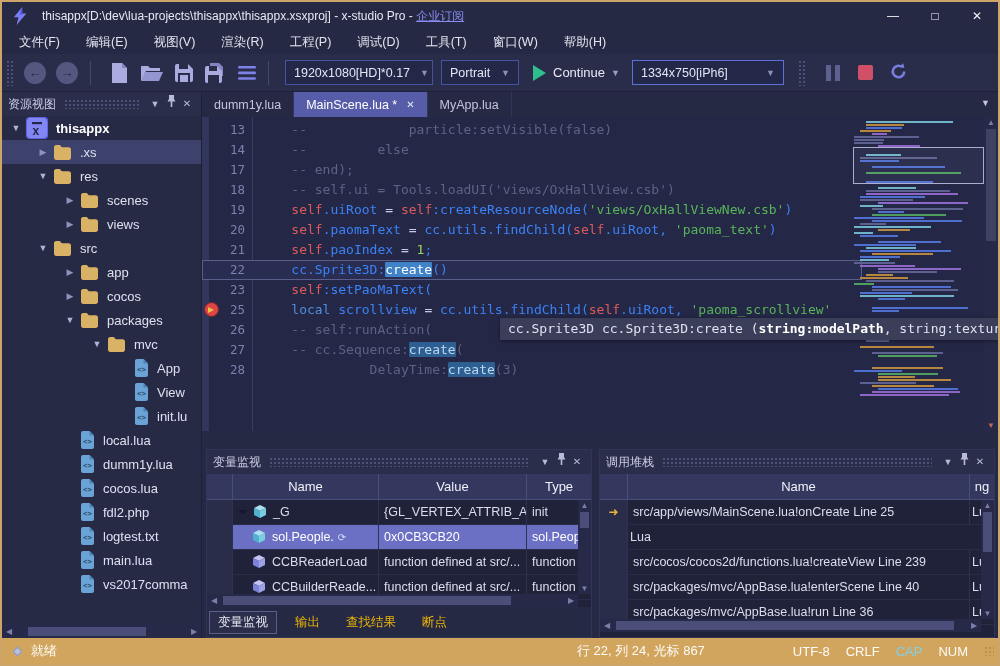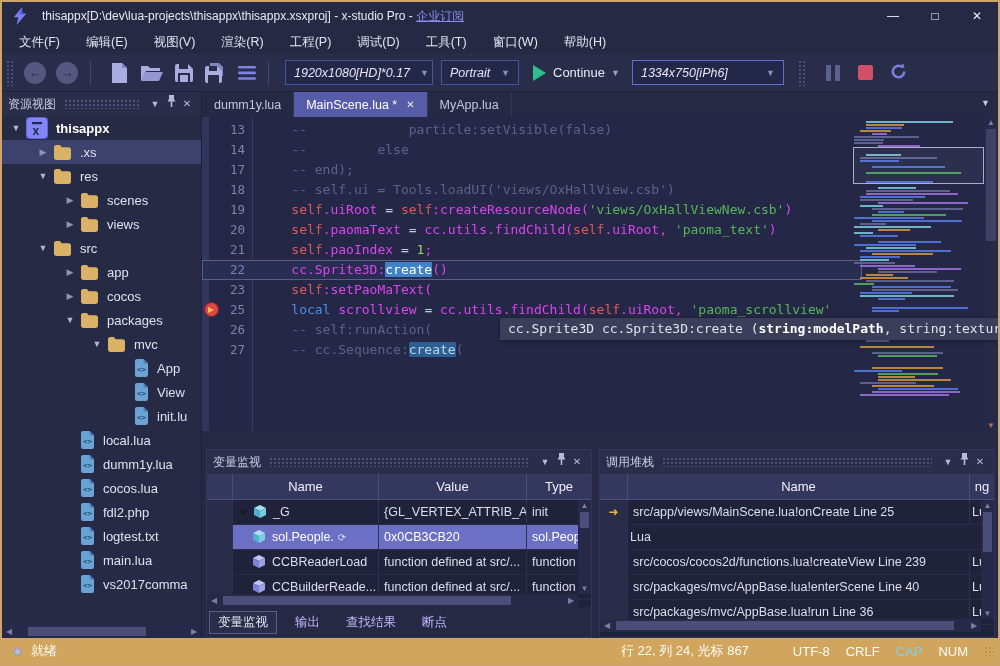--- a/index.html
+++ b/index.html
@@ -19,21 +19,21 @@
   .menu-item{padding:0 13px;line-height:24px;color:#e2e4f0;font-size:12.5px;}
   
   .toolbar{position:absolute;top:52px;left:0;right:0;height:38px;background:#2a2d4a;border-bottom:1px solid #1d2036;display:flex;align-items:center;}
   .dots{background-image:radial-gradient(#4d5078 1px,transparent 1.2px);background-size:4px 4px;}
   .grip-v{width:8px;height:26px;margin-left:4px;}
   .tb-sep{width:1px;height:24px;background:#454868;margin:0 8px;}
   .nav-btn{width:22px;height:22px;border-radius:50%;background:#54577f;color:#282b47;font-weight:bold;
     text-align:center;line-height:22px;font-size:13px;margin-left:10px;}
   .tb-icon{margin-left:12px;display:flex;align-items:center;}
   .combo{height:25px;border:1px solid #42549f;background:#232748;display:flex;align-items:center;
-    padding:0 8px;color:#e4e6f4;font-size:12.5px;margin-left:8px;white-space:nowrap;font-style:italic;}
+    padding:0 8px;color:#e4e6f4;font-size:12.5px;margin-left:8px;white-space:nowrap;}
   .combo .carr{margin-left:10px;color:#8a8eb8;font-size:9px;}
   .combo.focused{border-color:#5d6fd8;}
   .play-tri{width:0;height:0;border-left:13px solid #2fbf8f;border-top:8px solid transparent;border-bottom:8px solid transparent;margin-left:14px;}
   .continue-lbl{margin-left:7px;color:#e8eaf6;font-size:13px;}
   .mini-arr{margin-left:6px;color:#9a9ec6;font-size:9px;}
   .pause-ic{display:flex;gap:4px;margin-left:20px;}
   .pause-ic i{display:block;width:5px;height:16px;background:#5d6190;}
   .stop-ic{width:15px;height:15px;background:#d15068;border-radius:2px;margin-left:18px;}
   .refresh-ic{margin-left:16px;}
   
@@ -61,21 +61,21 @@
   .tab-dd{position:absolute;right:8px;top:6px;color:#c3c6dd;font-size:9px;}
   .code{position:absolute;top:25px;left:0;right:0;height:314px;background:#242746;overflow:hidden;}
   .bp-strip{position:absolute;left:0;top:0;width:7px;bottom:0;background:#33365c;}
   .gutter-sep{position:absolute;left:50px;top:0;bottom:0;width:1px;background:#383b62;}
   .code-lines{position:absolute;left:0;top:3px;right:0;}
   .cline{position:relative;height:20px;line-height:20px;font-family:"DejaVu Sans Mono","Liberation Mono",monospace;font-size:13px;white-space:pre;}
   .cline.current{background:#2a2d52;outline:1px solid #5a5e8a;outline-offset:-1px;width:660px;}
   .lnum{position:absolute;left:7px;width:36px;text-align:right;color:#7d81ad;font-size:12.5px;}
   .ltext{position:absolute;left:58px;}
   .tk-cm{color:#5d6287;} .tk-kw{color:#4e8fe0;} .tk-self{color:#dd5a5a;}
-  .tk-id{color:#d946ef;} .tk-op{color:#c9cce9;} .tk-str{color:#58b558;} .tk-num{color:#9fd35e;}
+  .tk-id{color:#3b82f6;} .tk-op{color:#c9cce9;} .tk-str{color:#58b558;} .tk-num{color:#9fd35e;}
   .tk-sel{background:#3f82c8;color:#fff;border-radius:1px;}
   .tk-occ{background:#2d5f93;color:#bcd8ef;border-radius:1px;}
   .bp-marker{position:absolute;left:3px;top:3px;width:13px;height:13px;border-radius:50%;background:#e04545;box-shadow:0 0 0 1px #7c2830;}
   .bp-marker:after{content:"";position:absolute;left:3px;top:4px;width:0;height:0;border-left:6px solid #e8c54a;border-top:3px solid transparent;border-bottom:3px solid transparent;}
   .tooltip{position:absolute;left:298px;right:0;height:22px;top:201px;background:#3a3e58;z-index:6;
     font-family:"DejaVu Sans Mono","Liberation Mono",monospace;font-size:13px;line-height:22px;color:#dfe2f2;
     white-space:pre;overflow:hidden;padding-left:8px;box-shadow:0 1px 4px rgba(0,0,0,.4);}
   .tooltip b{color:#fff;}
   .minimap{position:absolute;right:16px;top:4px;width:128px;bottom:4px;overflow:hidden;}
   .mm-view{position:absolute;right:14px;top:30px;width:131px;height:37px;border:1px solid #a9aecd;background:rgba(255,255,255,.04);z-index:3;}
@@ -94,21 +94,21 @@
   .trow.selected .td:not(.gutter){background:#6b70c4;color:#fff;}
   .exp-arrow{width:0;height:0;border-top:5px solid #16182e;border-left:5px solid transparent;border-right:5px solid transparent;margin-right:5px;}
   .cube{margin-right:6px;flex:0 0 auto;display:flex;}
   .ref-ic{margin-left:4px;font-size:10px;color:#d8daf0;}
   .cs-arrow{color:#e8b33c;font-size:12px;font-weight:bold;}
   .pv-scroll{position:absolute;right:0;top:50px;width:13px;background:#262947;}
   .pv-thumb{position:absolute;left:2px;right:2px;background:#4a4e78;}
   .pv-arr{position:absolute;left:0;right:0;text-align:center;font-size:8px;color:#7a7ea8;}
   .panel-hscroll{position:absolute;left:0;right:13px;height:13px;background:#262947;display:flex;align-items:center;}
   .watch-tabs{position:absolute;left:0;right:0;bottom:0;height:30px;background:#262943;display:flex;align-items:center;padding-left:2px;}
-  .wtab{padding:2px 8px;margin-right:10px;color:#c4b5fd;font-size:12.5px;white-space:nowrap;}
+  .wtab{padding:2px 8px;margin-right:10px;color:#eab308;font-size:12.5px;white-space:nowrap;}
   .wtab.active{border:1px solid #5a5e8a;background:#2b2e4a;color:#e4e6f2;}
   
   .statusbar{position:absolute;left:0;right:0;bottom:0;height:26px;background:#d2a55f;display:flex;align-items:center;color:#fdfcf8;font-size:13px;}
   .st-diamond{width:7px;height:7px;border:1px solid #8f96b8;transform:rotate(45deg);margin:0 10px 0 12px;background:#b8c0d8;}
   .st-right{margin-left:auto;display:flex;align-items:center;}
   .st-item{margin-right:16px;white-space:nowrap;}
   .st-cap{color:#7fd0e8;}
   .st-grip{width:10px;height:10px;margin-right:4px;background-image:radial-gradient(#b98f4a 1px,transparent 1.2px);background-size:4px 4px;}
 </style>
 </head>
@@ -458,20 +458,21 @@
           <div class="cline"><span class="lnum">17</span><span class="ltext"><span class="tk-cm">    -- end);</span></span></div>
           <div class="cline"><span class="lnum">18</span><span class="ltext"><span class="tk-cm">    -- self.ui = Tools.loadUI('views/OxHallView.csb')</span></span></div>
           <div class="cline"><span class="lnum">19</span><span class="ltext"><span class="tk-self">    self</span><span class="tk-id">.uiRoot </span><span class="tk-op">= </span><span class="tk-self">self</span><span class="tk-id">:createResourceNode(</span><span class="tk-str">'views/OxHallViewNew.csb'</span><span class="tk-id">)</span></span></div>
           <div class="cline"><span class="lnum">20</span><span class="ltext"><span class="tk-self">    self</span><span class="tk-id">.paomaText </span><span class="tk-op">= </span><span class="tk-id">cc.utils.findChild(</span><span class="tk-self">self</span><span class="tk-id">.uiRoot, </span><span class="tk-str">'paoma_text'</span><span class="tk-id">)</span></span></div>
           <div class="cline"><span class="lnum">21</span><span class="ltext"><span class="tk-self">    self</span><span class="tk-id">.paoIndex </span><span class="tk-op">= </span><span class="tk-num">1</span><span class="tk-id">;</span></span></div>
           <div class="cline current"><span class="lnum">22</span><span class="ltext"><span class="tk-id">    cc.Sprite3D:</span><span class="tk-sel">create</span><span class="tk-id">()</span></span></div>
           <div class="cline"><span class="lnum">23</span><span class="ltext"><span class="tk-self">    self</span><span class="tk-id">:setPaoMaText(</span></span></div>
           <div class="cline"><span class="bp-marker"></span><span class="lnum">25</span><span class="ltext"><span class="tk-kw">    local</span><span class="tk-id"> scrollview </span><span class="tk-op">= </span><span class="tk-id">cc.utils.findChild(</span><span class="tk-self">self</span><span class="tk-id">.uiRoot, </span><span class="tk-str">'paoma_scrollview'</span></span></div>
           <div class="cline"><span class="lnum">26</span><span class="ltext"><span class="tk-cm">    -- self:runAction(</span></span></div>
           <div class="cline"><span class="lnum">27</span><span class="ltext"><span class="tk-cm">    -- cc.Sequence:</span><span class="tk-occ">create</span><span class="tk-cm">(</span></span></div>
+          <div class="cline"><span class="lnum">28</span><span class="ltext"><span class="tk-cm">              DelayTime:</span><span class="tk-occ">create</span><span class="tk-cm">(3)</span></span></div>
         </div>
       <div class="minimap">
           <div style="height: 2px; margin-bottom: 1px; margin-left: 12px; width: 87px; background: rgb(111, 179, 200);"></div>
           <div style="height: 2px; margin-bottom: 1px; margin-left: 12px; width: 38px; background: rgb(184, 135, 63);"></div>
           <div style="height: 2px; margin-bottom: 1px; margin-left: 12px; width: 36px; background: rgb(79, 111, 208);"></div>
           <div style="height: 2px; margin-bottom: 1px; margin-left: 6px; width: 31px; background: rgb(184, 135, 63);"></div>
           <div style="height: 2px; margin-bottom: 1px; margin-left: 18px; width: 15px; background: rgb(141, 102, 200);"></div>
           <div style="height: 2px; margin-bottom: 1px; margin-left: 0px; width: 65px; background: rgb(92, 97, 144);"></div>
           <div style="height: 2px; margin-bottom: 1px; margin-left: 0px; width: 30px; background: rgb(92, 97, 144);"></div>
           <div style="height: 2px; margin-bottom: 1px; margin-left: 0px; width: 29px; background: rgb(92, 97, 144);"></div>
@@ -725,21 +726,21 @@
       <span class="hs-arr">◀</span>
       <span class="hs-thumb" style="width:338px;margin-left:2px;"></span>
       <span class="hs-arr" style="margin-left:auto;">▶</span>
     </div>
   </div>
 
   <div class="statusbar">
     <span class="st-diamond"></span>
     <span class="st-item">就绪</span>
     <div class="st-right">
-      <span class="st-item" style="margin-right:44px;">行  22, 列  24, 光标  867</span>
+      <span class="st-item" style="margin-right:88px;">行  22, 列  24, 光标  867</span>
       <span class="st-item">UTF-8</span>
       <span class="st-item">CRLF</span>
       <span class="st-item st-cap">CAP</span>
       <span class="st-item">NUM</span>
       <span class="st-grip"></span>
     </div>
   </div>
 
 </div>
 

